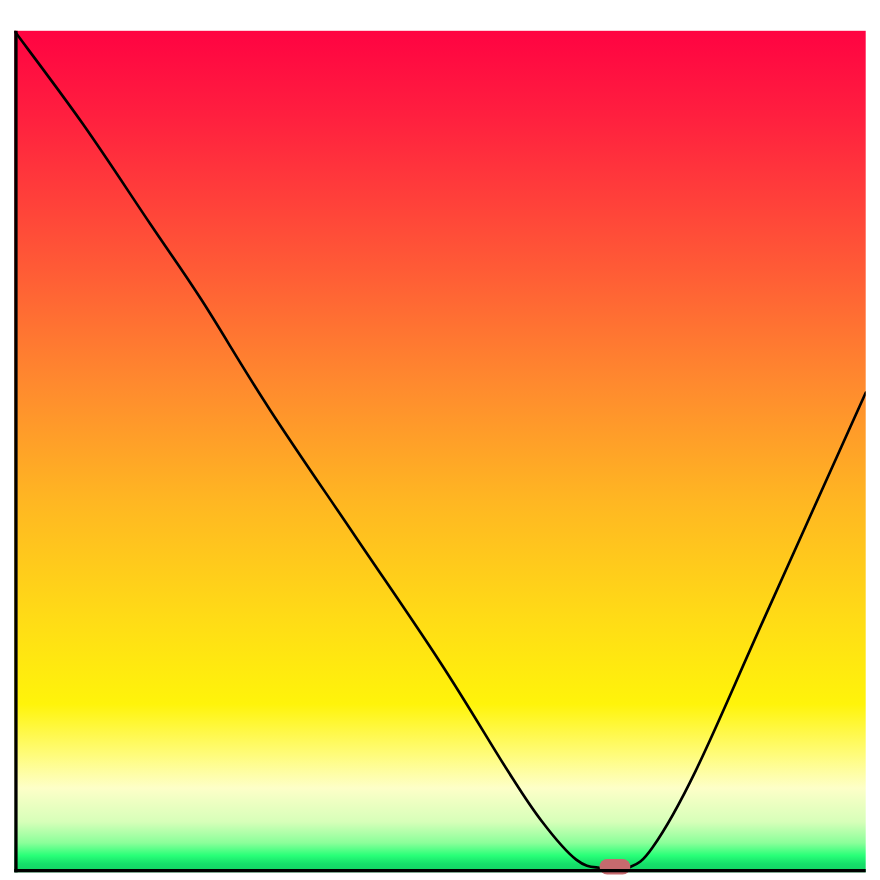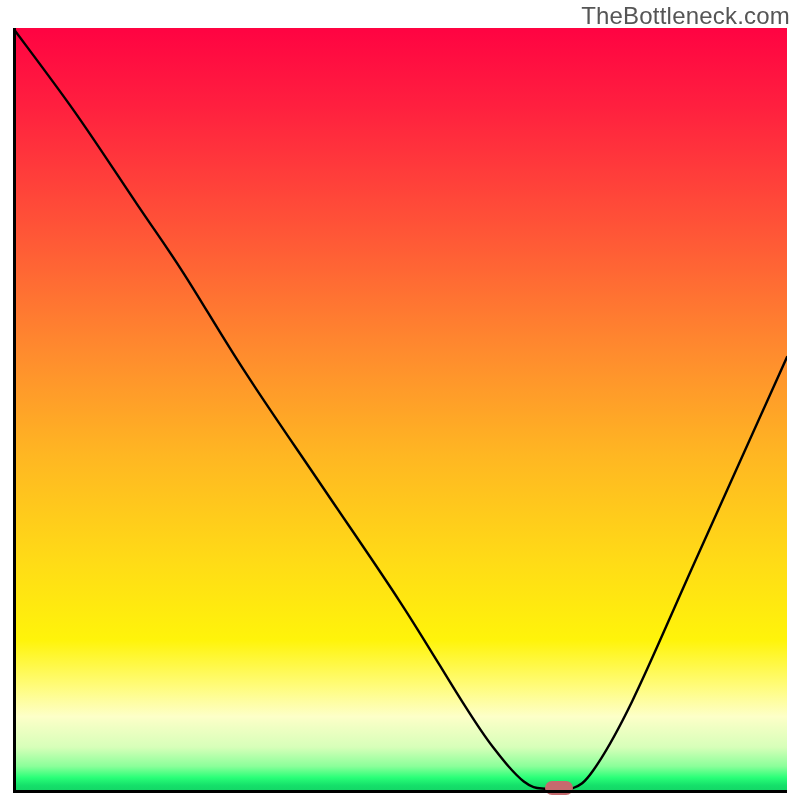--- a/index.html
+++ b/index.html
@@ -77,21 +77,20 @@
     border-radius: 8px;
     background: #c66a6e;
     transform: translate(-50%, -50%);
   }
 </style>
 </head>
 <body>
 
 <div class="chart-container">
 
-  <div class="watermark">TheBottleneck.com</div>
 
   <div class="plot-area">
 
     <div class="gradient-bg"></div>
 
     <svg class="curve" viewBox="0 0 774 765" preserveAspectRatio="none">
       <path fill="none" stroke="#000" stroke-width="2.4" stroke-linejoin="round" stroke-linecap="round" d="M 0.0 0.0 C 11.1 15.1, 39.6 52.5, 61.9 84.1 C 84.2 115.8, 104.3 147.0, 123.8 175.9 C 143.3 204.9, 150.8 214.5, 170.3 244.8 C 189.8 275.1, 207.1 305.7, 232.2 344.2 C 257.3 382.8, 281.7 417.7, 309.6 459.0 C 337.5 500.3, 361.9 535.2, 387.0 573.8 C 412.1 612.3, 432.2 647.0, 448.9 673.2 C 465.6 699.4, 468.7 704.6, 479.9 719.1 C 491.0 733.6, 501.1 746.0, 510.8 753.5 C 520.6 761.1, 525.7 759.8, 534.1 761.2 C 542.4 762.6, 548.9 764.6, 557.3 761.2 C 565.6 757.7, 569.4 757.9, 580.5 742.0 C 591.6 726.2, 601.1 710.4, 619.2 673.2 C 637.3 636.0, 653.3 597.5, 681.1 535.5 C 709.0 473.5, 757.3 366.1, 774.0 329.0" id="curve-path"></path>
     </svg>
 
     <div class="marker" id="marker" style="left: 545.67px; top: 760.41px;"></div>

